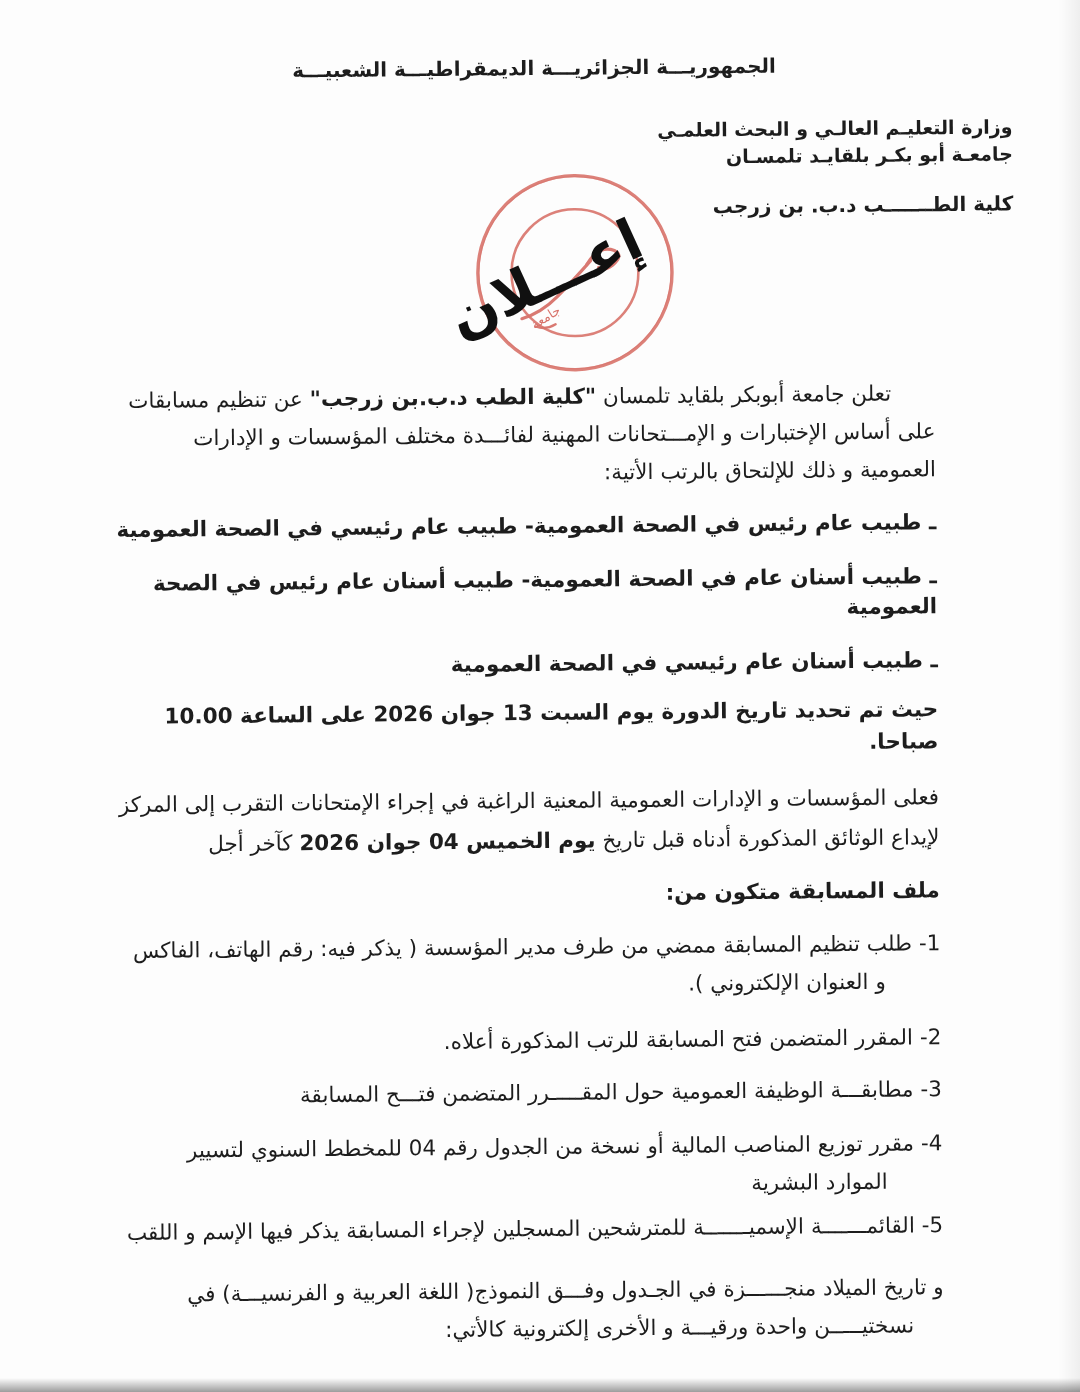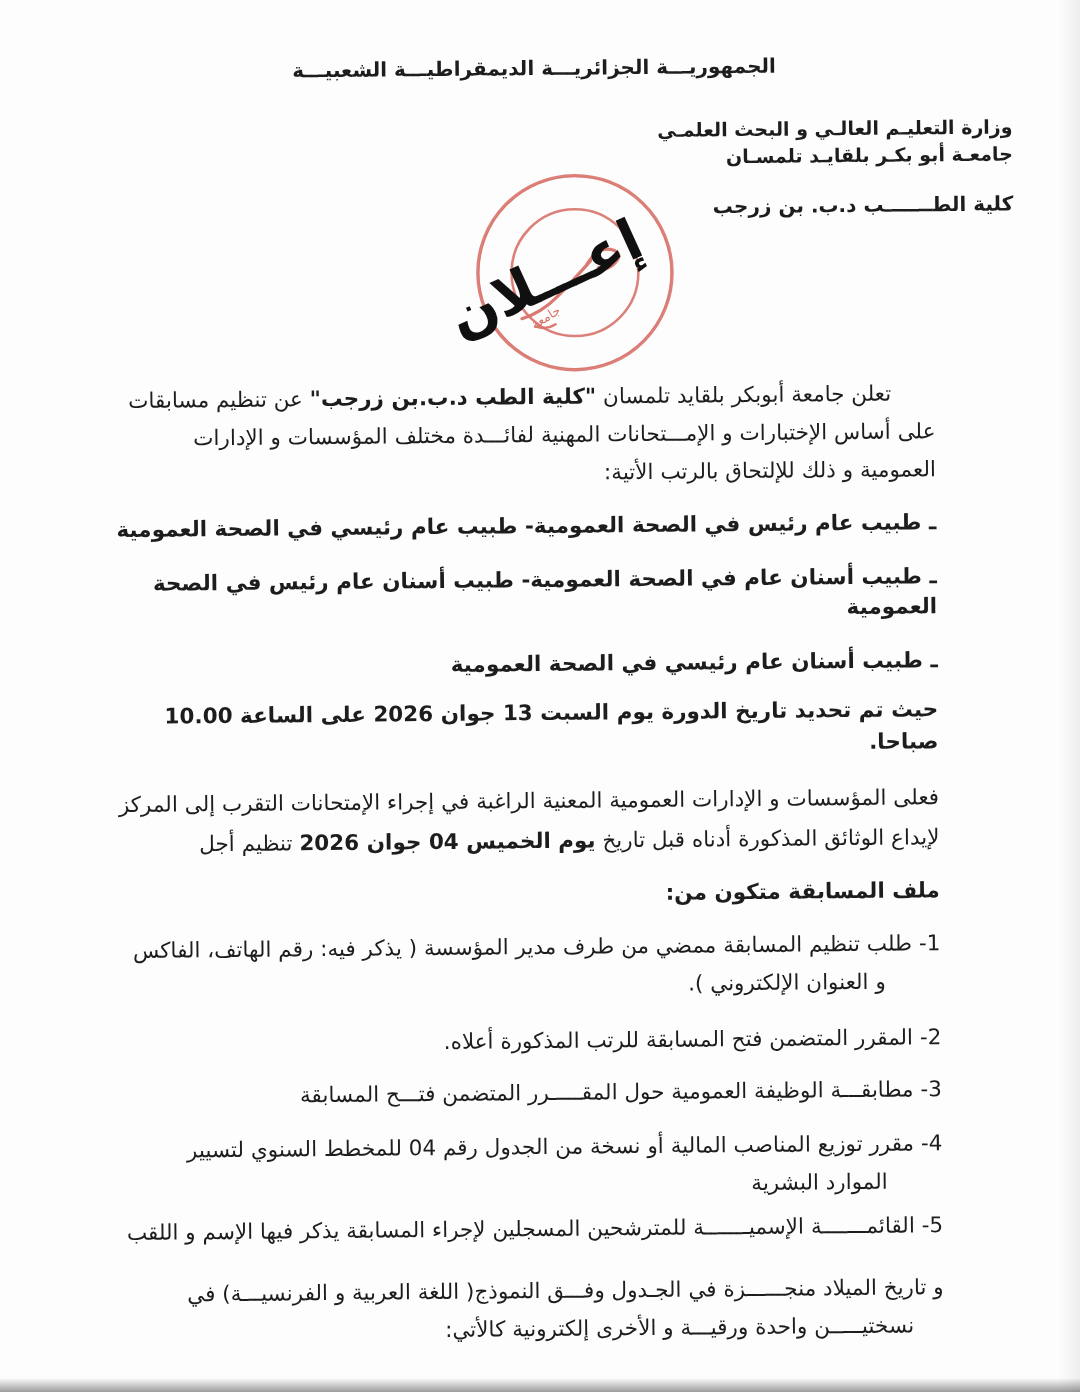--- a/index.html
+++ b/index.html
@@ -105,21 +105,21 @@
       <p class="p-intro"><span>تعلن جامعة أبوبكر بلقايد تلمسان </span><span class="bold">"كلية الطب د.ب.بن زرجب"</span><span> عن تنظيم مسابقات على أساس الإختبارات و الإمـــتحانات المهنية لفائـــدة مختلف المؤسسات و الإدارات العمومية و ذلك للإلتحاق بالرتب الأتية:</span></p>
 
       <div class="ranks">
         <div class="rank-item">ـ طبيب عام رئيس في الصحة العمومية- طبيب عام رئيسي في الصحة العمومية</div>
         <div class="rank-item">ـ طبيب أسنان عام في الصحة العمومية- طبيب أسنان عام رئيس في الصحة العمومية</div>
         <div class="rank-item">ـ طبيب أسنان عام رئيسي في الصحة العمومية</div>
       </div>
 
       <p class="p-date">حيث تم تحديد تاريخ الدورة يوم السبت 13 جوان 2026 على الساعة 10.00 صباحا.</p>
 
-      <p class="p-deadline"><span>فعلى المؤسسات و الإدارات العمومية المعنية الراغبة في إجراء الإمتحانات التقرب إلى المركز لإيداع الوثائق المذكورة أدناه قبل تاريخ </span><span class="bold">يوم الخميس 04 جوان 2026</span><span> تنظيم أجل</span></p>
+      <p class="p-deadline"><span>فعلى المؤسسات و الإدارات العمومية المعنية الراغبة في إجراء الإمتحانات التقرب إلى المركز لإيداع الوثائق المذكورة أدناه قبل تاريخ </span><span class="bold">يوم الخميس 04 جوان 2026</span><span> كآخر أجل</span></p>
 
       <p class="p-filetitle">ملف المسابقة متكون من:</p>
 
       <p class="file-item fi-1">1- طلب تنظيم المسابقة ممضي من طرف مدير المؤسسة ( يذكر فيه: رقم الهاتف، الفاكس و العنوان الإلكتروني ).</p>
       <p class="file-item fi-2">2- المقرر المتضمن فتح المسابقة للرتب المذكورة أعلاه.</p>
       <p class="file-item fi-3">3- مطابقـــة الوظيفة العمومية حول المقـــــرر المتضمن فتـــح المسابقة</p>
       <p class="file-item fi-4">4- مقرر توزيع المناصب المالية أو نسخة من الجدول رقم 04 للمخطط السنوي لتسيير الموارد البشرية</p>
       <p class="file-item fi-5">5- القائمـــــــة الإسميـــــــة للمترشحين المسجلين لإجراء المسابقة يذكر فيها الإسم و اللقب</p>
 
       <p class="p-closing">و تاريخ الميلاد منجــــــزة في الجـدول وفـــق النموذج( اللغة العربية و الفرنسيـــة) في نسختيـــــن واحدة ورقيـــة و الأخرى إلكترونية كالأتي:</p>

